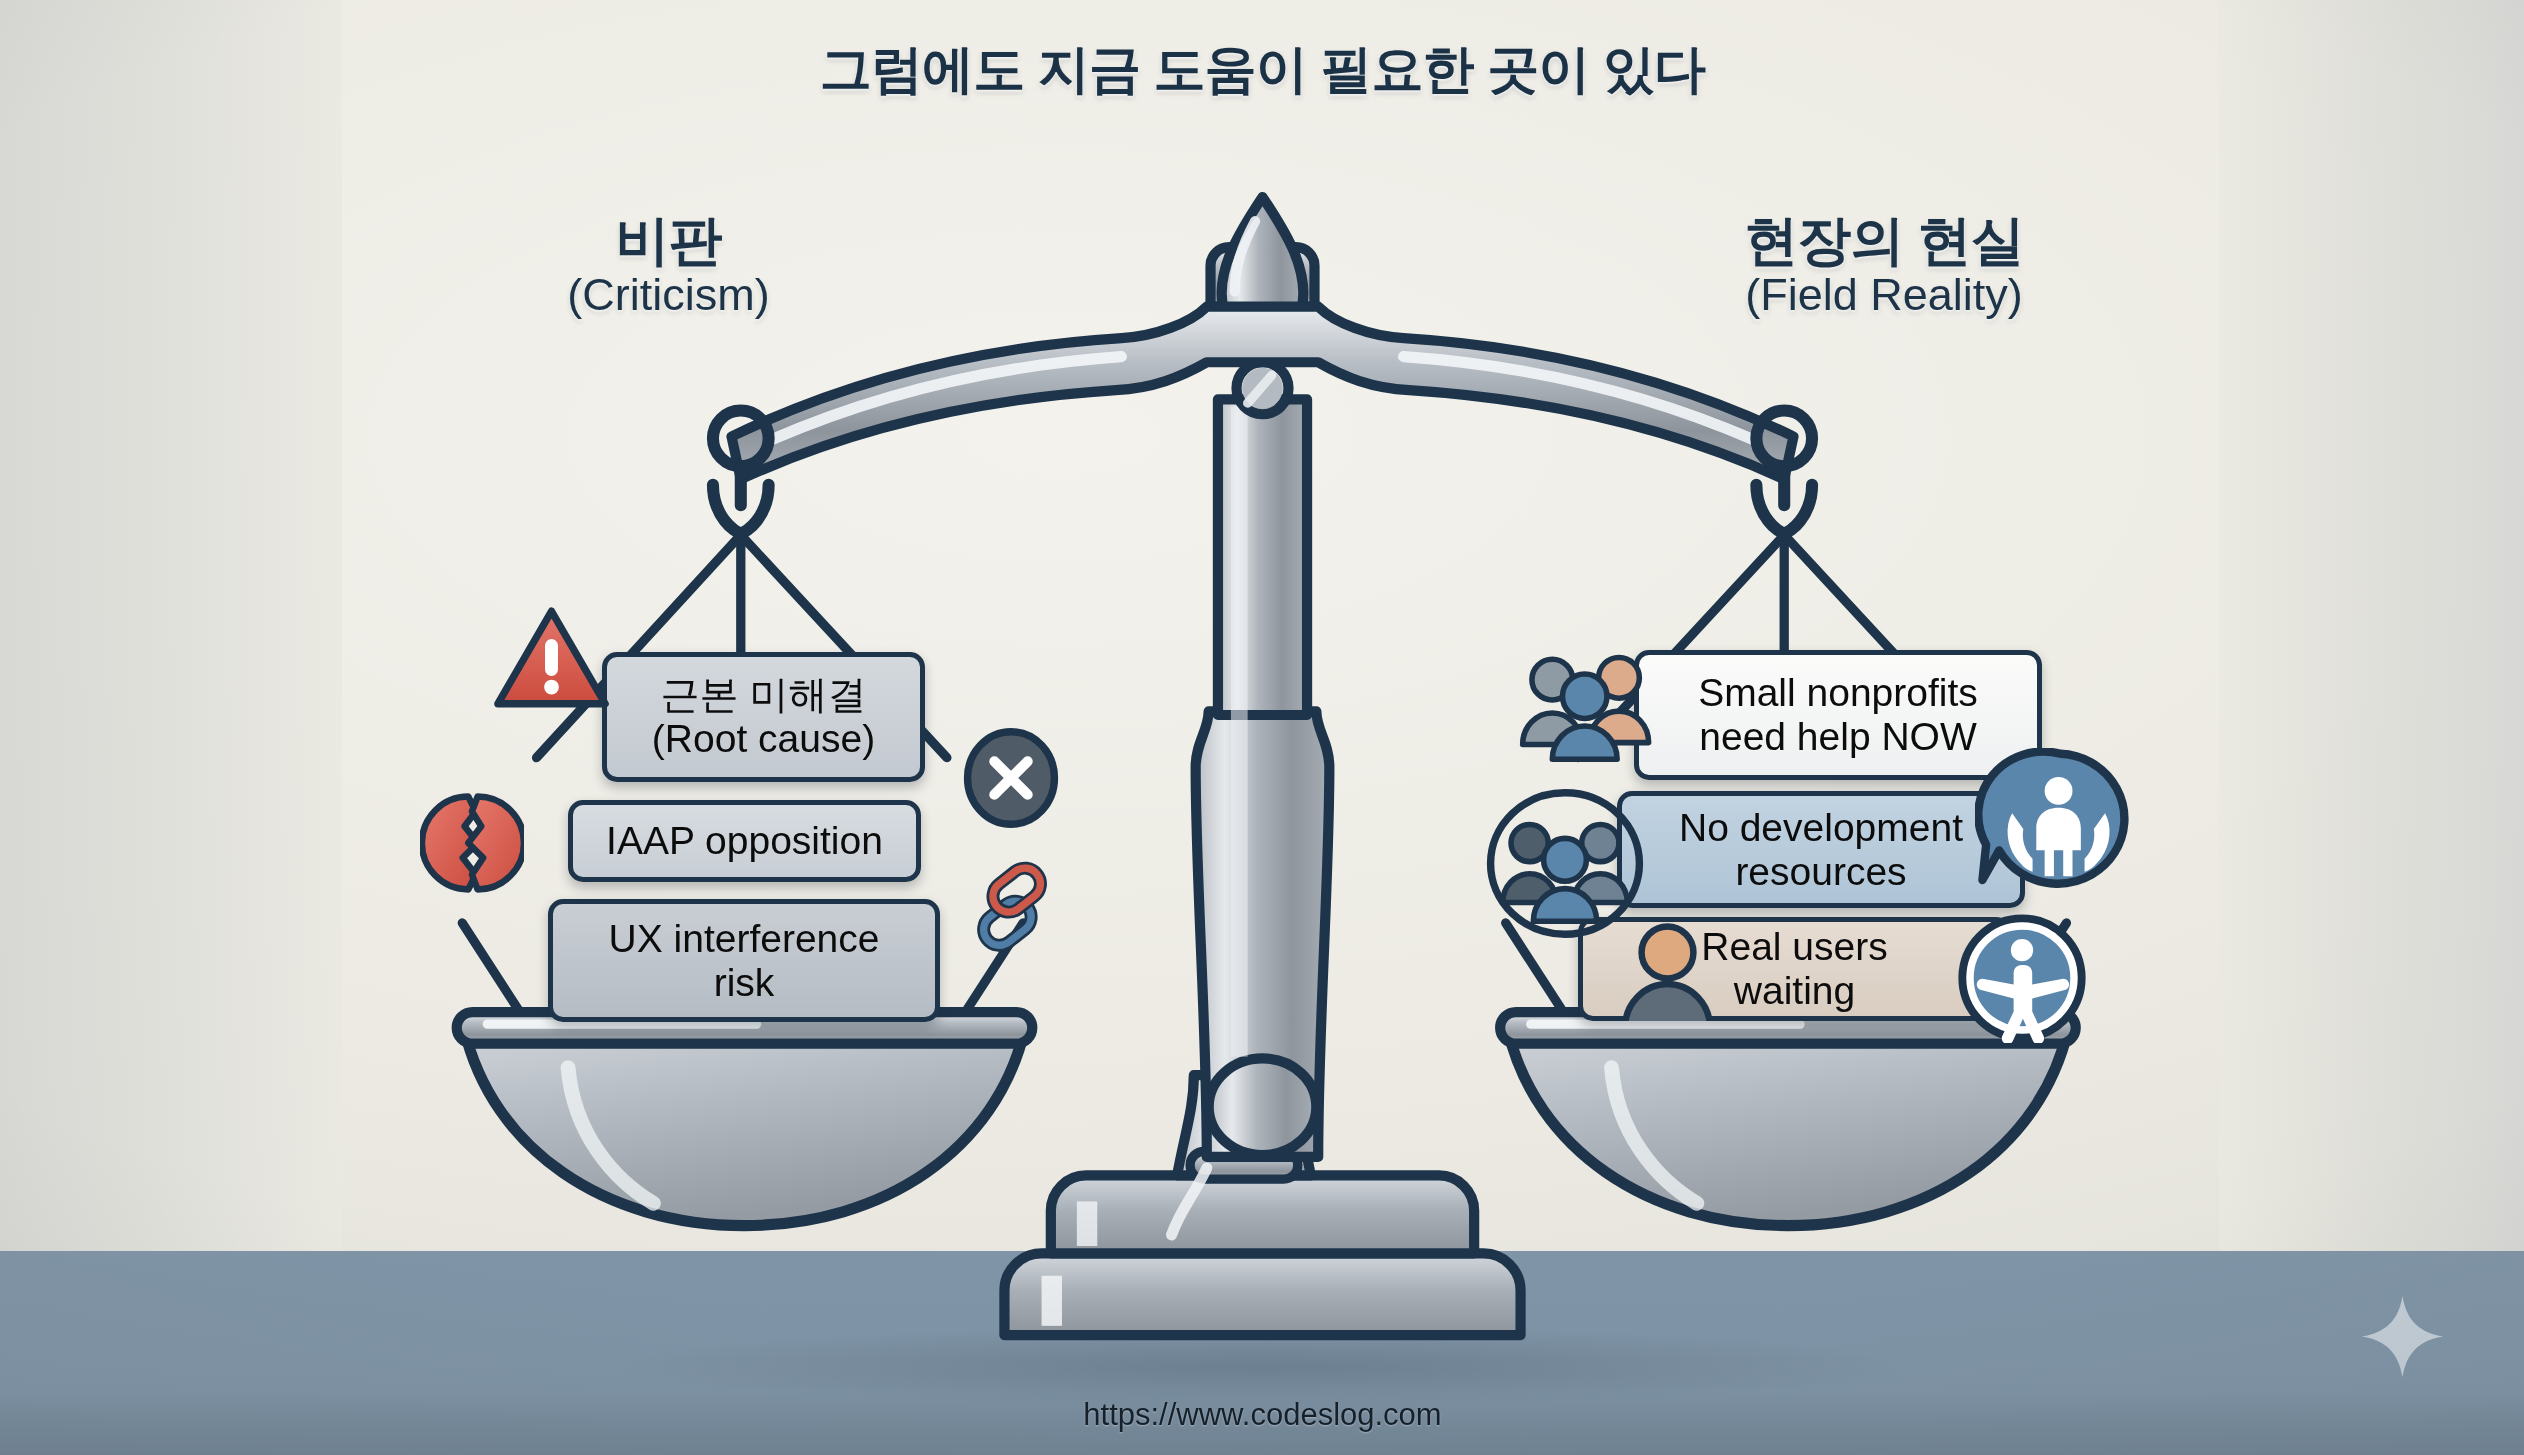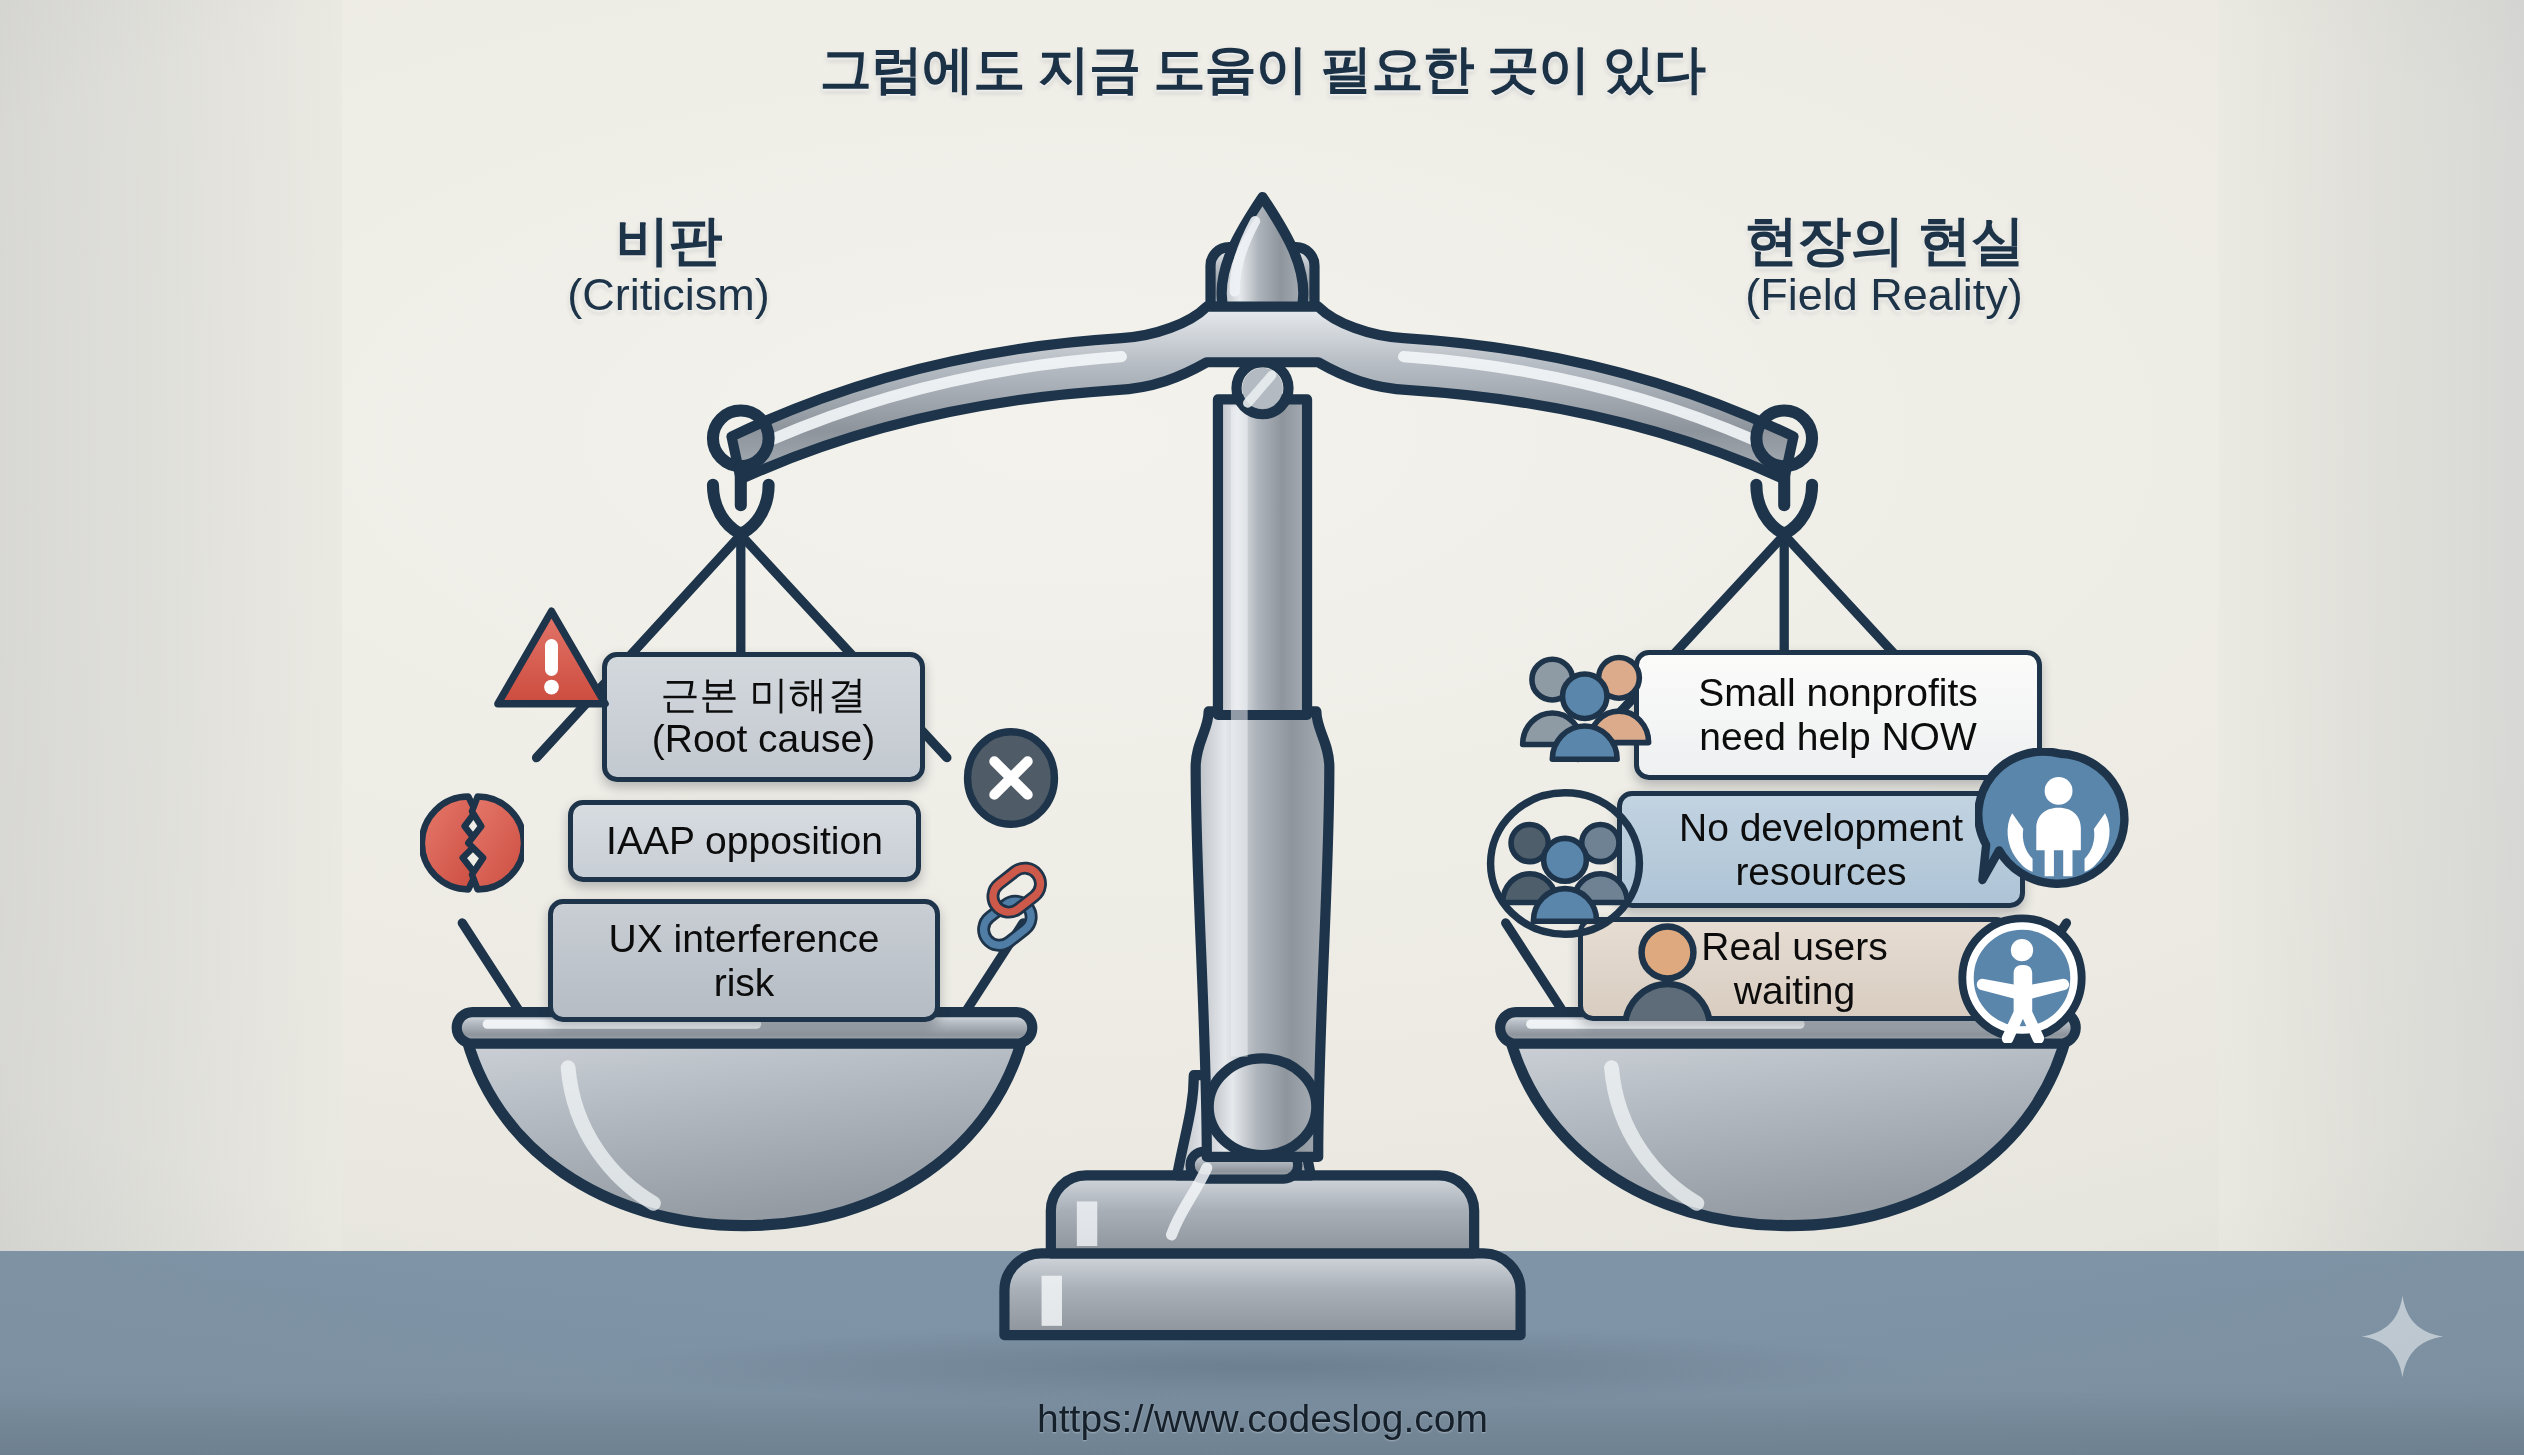--- a/index.html
+++ b/index.html
@@ -52,21 +52,21 @@
     position:absolute;text-align:center;color:#1d3348;
     text-shadow:0 1.9px 2.8px rgba(255,255,255,.7), 0 2.8px 5.6px rgba(60,70,80,.2);
   }
   .side-label .ko{display:block;font-size:54px;font-weight:bold;line-height:1.06;letter-spacing:-0.9px;}
   .side-label .en{display:block;font-size:45px;font-weight:400;line-height:1.14;}
   #label-left{left:427px;top:212px;width:483px;}
   #label-right{left:1615px;top:212px;width:538px;}
 
   .footer-url{
     position:absolute;left:0;right:0;top:1397px;
-    text-align:center;font-size:39px;color:#15202b;
+    text-align:center;font-size:31px;color:#15202b;
     text-shadow:0 0.9px 1.9px rgba(255,255,255,.35);
   }
 
   
   #scale-svg{position:absolute;left:0;top:0;width:2525px;height:1456px;}
 
   
   .card{
     position:absolute;
     border:5.6px solid #1d344a;

